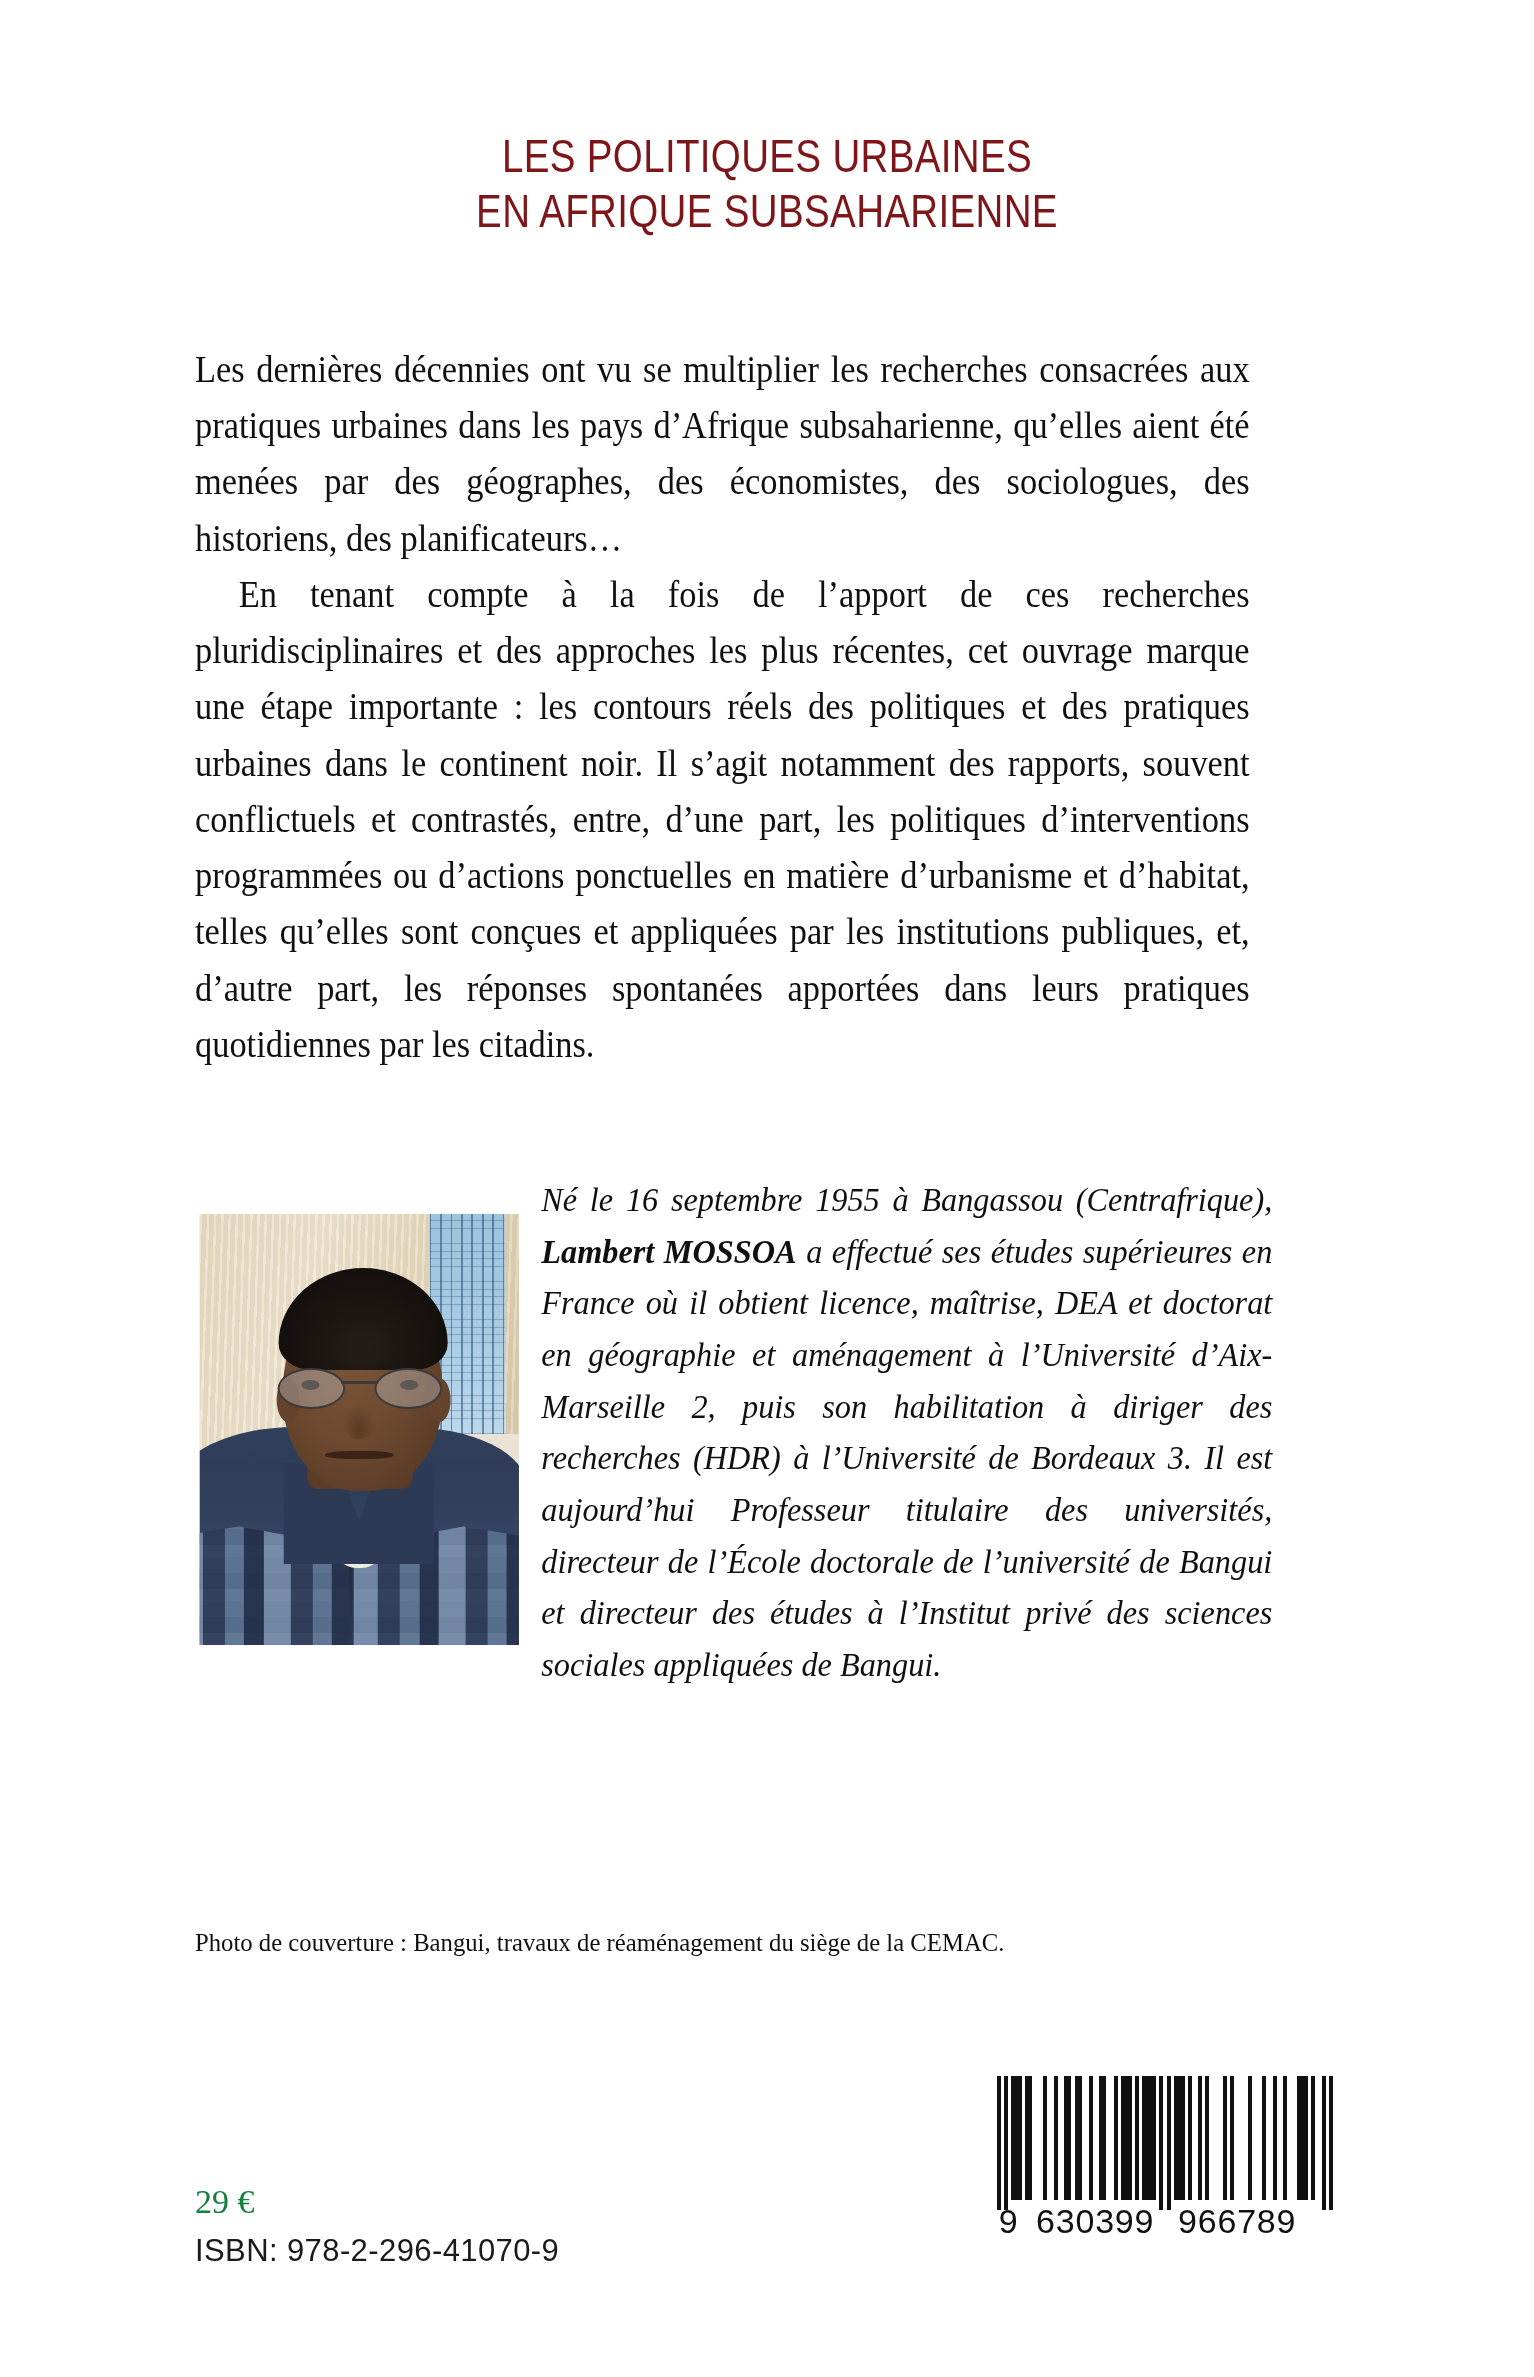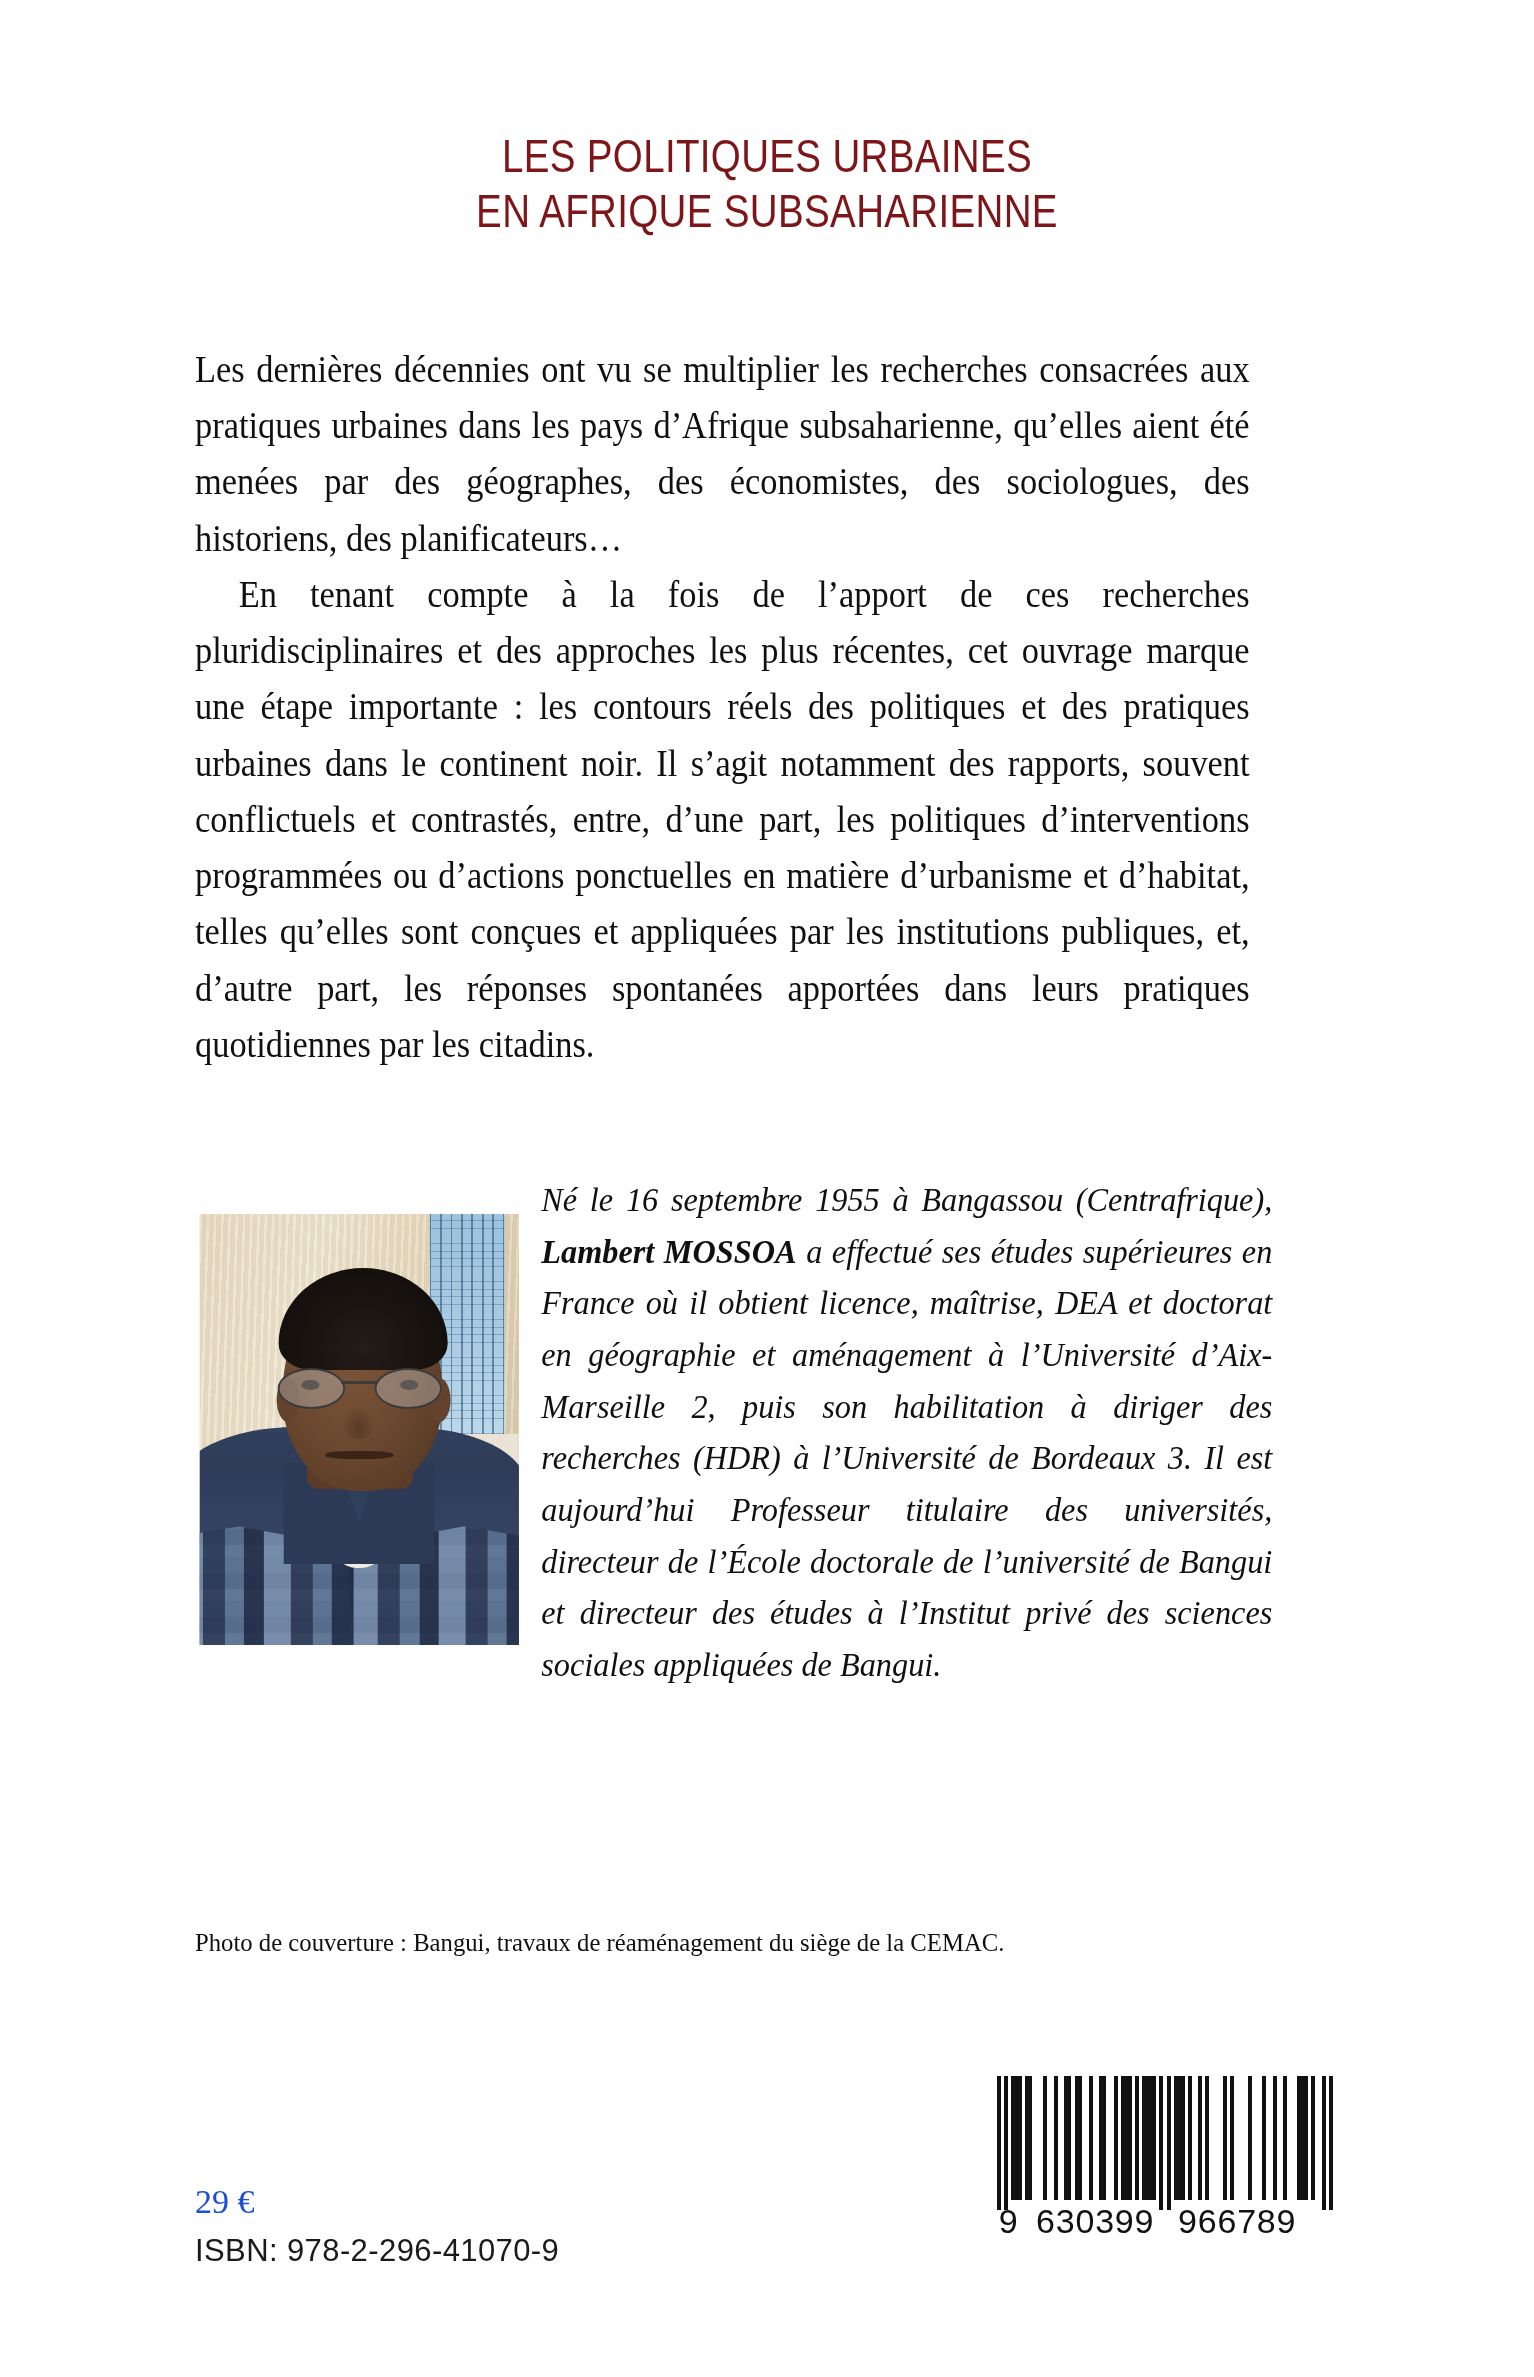--- a/index.html
+++ b/index.html
@@ -245,21 +245,21 @@
     transform-origin: left top;
     white-space: nowrap;
   }
 
   
   .price {
     position: absolute;
     left: 195px;
     top: 2183px;
     font-size: 34px;
-    color: #1d4ed8;
+    color: #15803d;
   }
   .isbn {
     position: absolute;
     left: 195px;
     top: 2233px;
     font-family: "Liberation Sans", "DejaVu Sans", sans-serif;
     font-size: 31px;
     color: #1a1a1a;
     letter-spacing: 0.4px;
   }

